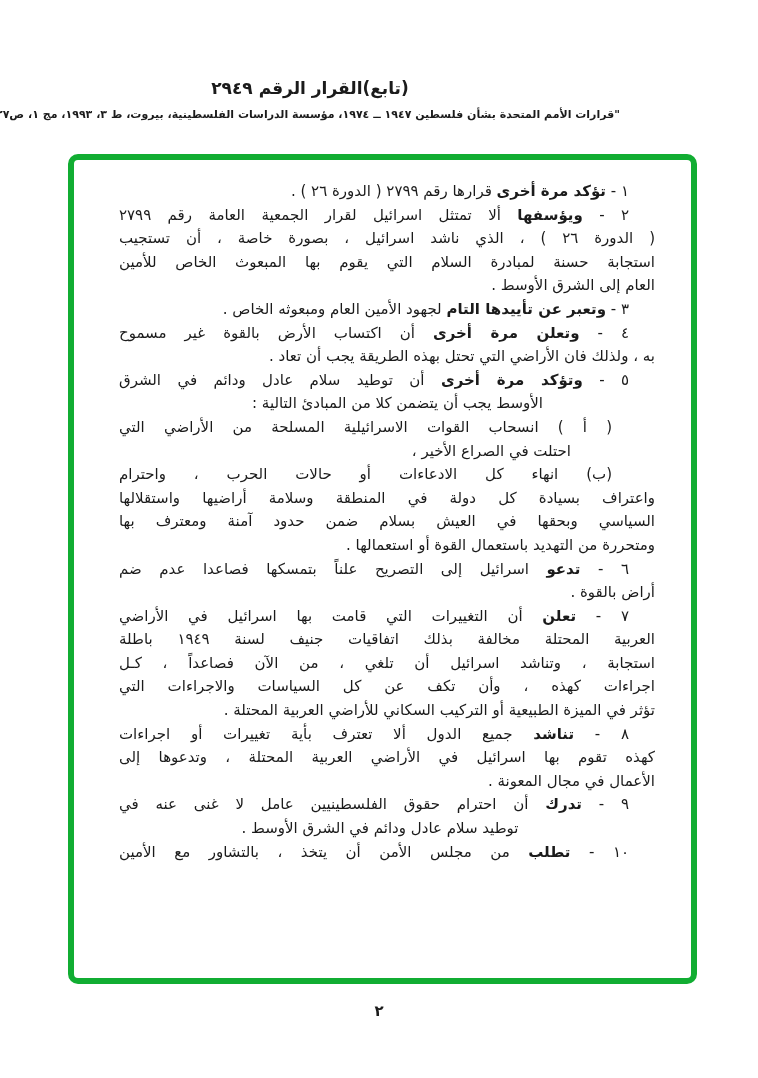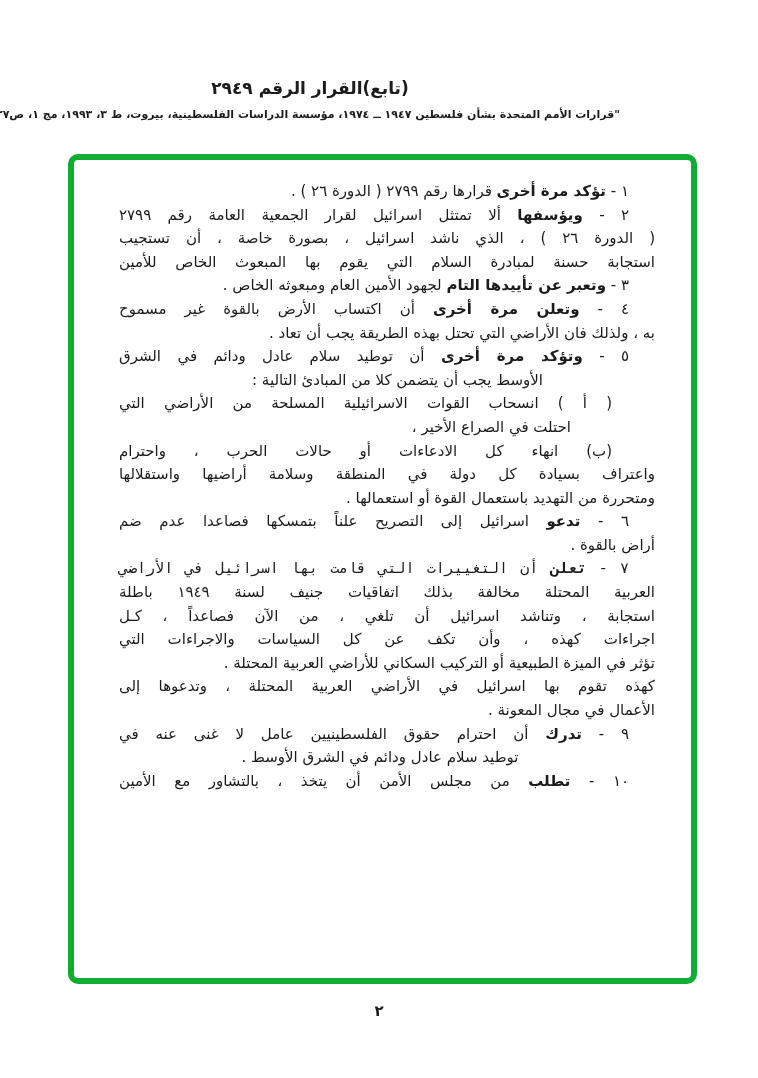--- a/index.html
+++ b/index.html
@@ -69,37 +69,40 @@
   <div class="doc-source">"قرارات الأمم المتحدة بشأن فلسطين ١٩٤٧ ــ ١٩٧٤، مؤسسة الدراسات الفلسطينية، بيروت، ط ٣، ١٩٩٣، مج ١، ص١٢٧- ١٢٨"</div>
 </div>
 
 <div class="green-frame" style="border-color: rgb(17, 173, 50);"></div>
 
 <div class="text-block">
     <div class="line" style="padding-right: 26px;"><span>١ - </span><span class="bold">تؤكد مرة أخرى</span><span> قرارها رقم ٢٧٩٩ ( الدورة ٢٦ ) .</span></div>
     <div class="line just" style="padding-right: 26px;"><span>٢ - </span><span class="bold">ويؤسفها</span><span> ألا تمتثل اسرائيل لقرار الجمعية العامة رقم ٢٧٩٩</span></div>
     <div class="line just"><span>( الدورة ٢٦ ) ، الذي ناشد اسرائيل ، بصورة خاصة ، أن تستجيب</span></div>
     <div class="line just"><span>استجابة حسنة لمبادرة السلام التي يقوم بها المبعوث الخاص للأمين</span></div>
+    <div class="line"><span>العام إلى الشرق الأوسط .</span></div>
     <div class="line" style="padding-right: 26px;"><span>٣ - </span><span class="bold">وتعبر عن تأييدها التام</span><span> لجهود الأمين العام ومبعوثه الخاص .</span></div>
     <div class="line just" style="padding-right: 26px;"><span>٤ - </span><span class="bold">وتعلن مرة أخرى</span><span> أن اكتساب الأرض بالقوة غير مسموح</span></div>
     <div class="line"><span>به ، ولذلك فان الأراضي التي تحتل بهذه الطريقة يجب أن تعاد .</span></div>
     <div class="line just" style="padding-right: 26px;"><span>٥ - </span><span class="bold">وتؤكد مرة أخرى</span><span> أن توطيد سلام عادل ودائم في الشرق</span></div>
     <div class="line" style="padding-right: 112px;"><span>الأوسط يجب أن يتضمن كلا من المبادئ التالية :</span></div>
     <div class="line just" style="padding-right: 43px;"><span>( أ ) انسحاب القوات الاسرائيلية المسلحة من الأراضي التي</span></div>
     <div class="line" style="padding-right: 84px;"><span>احتلت في الصراع الأخير ،</span></div>
     <div class="line just" style="padding-right: 43px;"><span>(ب) انهاء كل الادعاءات أو حالات الحرب ، واحترام</span></div>
     <div class="line just"><span>واعتراف بسيادة كل دولة في المنطقة وسلامة أراضيها واستقلالها</span></div>
+    <div class="line just"><span>السياسي وبحقها في العيش بسلام ضمن حدود آمنة ومعترف بها</span></div>
     <div class="line"><span>ومتحررة من التهديد باستعمال القوة أو استعمالها .</span></div>
     <div class="line just" style="padding-right: 26px;"><span>٦ - </span><span class="bold">تدعو</span><span> اسرائيل إلى التصريح علناً بتمسكها فصاعدا عدم ضم</span></div>
     <div class="line"><span>أراض بالقوة .</span></div>
-    <div class="line just" style="padding-right: 26px; font-family: Liberation Mono, monospace;"><span>٧ - </span><span class="bold">تعلن</span><span> أن التغييرات التي قامت بها اسرائيل في الأراضي</span></div>
+    <div class="line just" style="padding-right: 26px;"><span>٧ - </span><span class="bold">تعلن</span><span> أن التغييرات التي قامت بها اسرائيل في الأراضي</span></div>
     <div class="line just"><span>العربية المحتلة مخالفة بذلك اتفاقيات جنيف لسنة ١٩٤٩ باطلة</span></div>
     <div class="line just"><span>استجابة ، وتناشد اسرائيل أن تلغي ، من الآن فصاعداً ، كـل</span></div>
     <div class="line just"><span>اجراءات كهذه ، وأن تكف عن كل السياسات والاجراءات التي</span></div>
     <div class="line"><span>تؤثر في الميزة الطبيعية أو التركيب السكاني للأراضي العربية المحتلة .</span></div>
+    <div class="line just" style="padding-right: 26px;"><span>٨ - </span><span class="bold">تناشد</span><span> جميع الدول ألا تعترف بأية تغييرات أو اجراءات</span></div>
     <div class="line just"><span>كهذه تقوم بها اسرائيل في الأراضي العربية المحتلة ، وتدعوها إلى</span></div>
     <div class="line"><span>الأعمال في مجال المعونة .</span></div>
     <div class="line just" style="padding-right: 26px;"><span>٩ - </span><span class="bold">تدرك</span><span> أن احترام حقوق الفلسطينيين عامل لا غنى عنه في</span></div>
     <div class="line" style="padding-right: 14px; text-align: center;"><span>توطيد سلام عادل ودائم في الشرق الأوسط .</span></div>
     <div class="line just" style="padding-right: 26px;"><span>١٠ - </span><span class="bold">تطلب</span><span> من مجلس الأمن أن يتخذ ، بالتشاور مع الأمين</span></div>
   </div>
 
 <div class="page-number">٢</div>
 
 </body></html>

